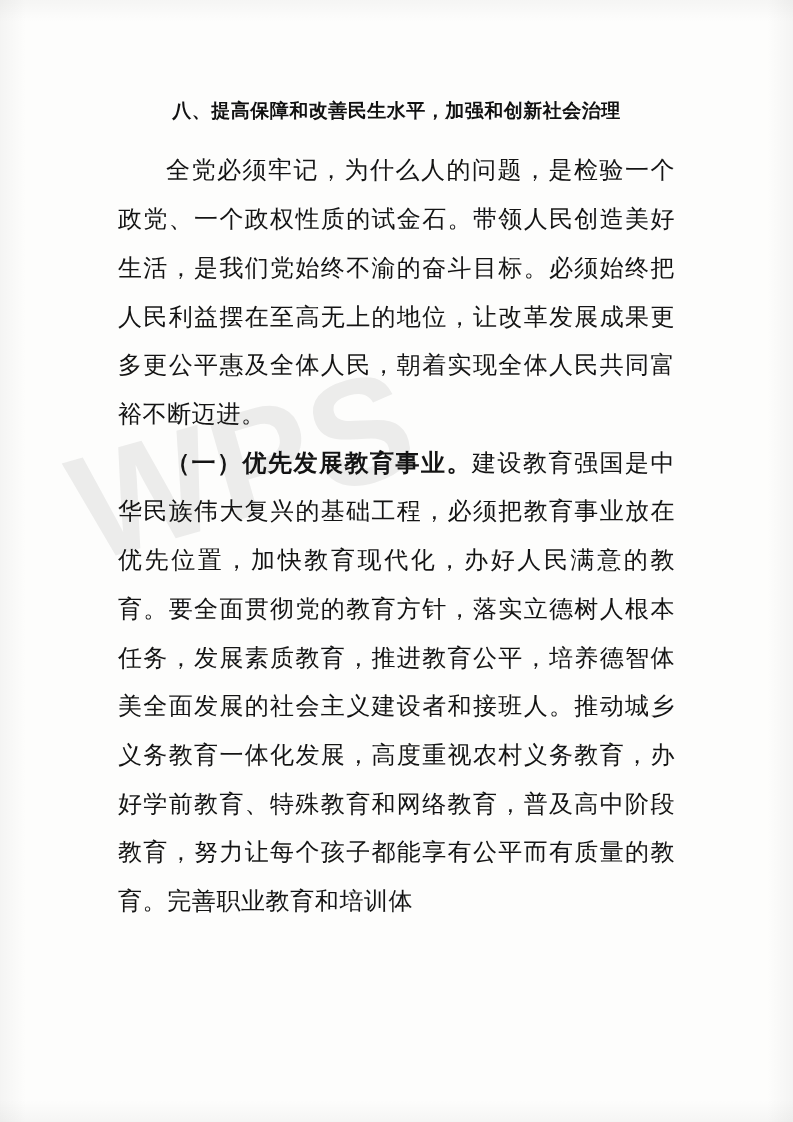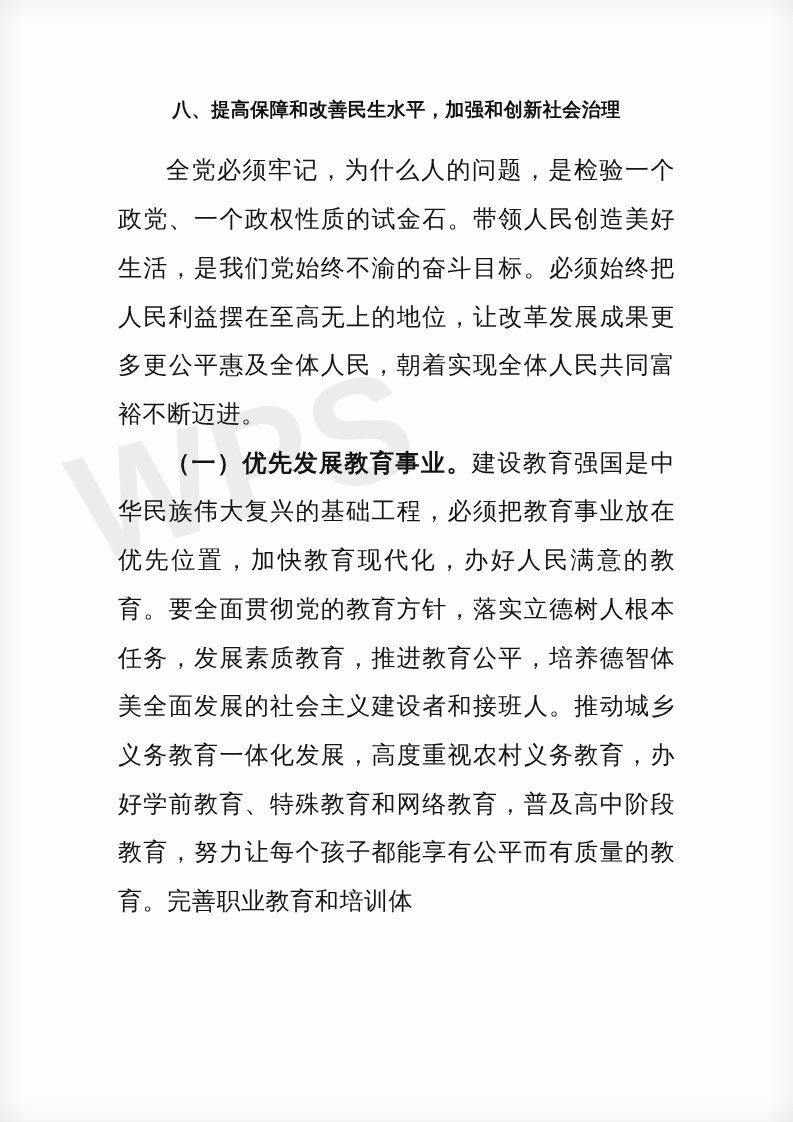--- a/index.html
+++ b/index.html
@@ -54,21 +54,21 @@
     display: block;
     white-space: nowrap;
   }
   .content {
     position: relative;
     z-index: 3;
     padding: 96px 118px 0 118px;
     box-sizing: border-box;
   }
   h1.doc-heading {
-    font-family: Liberation Mono, monospace;
+    font-family: Liberation Serif, serif;
     font-size: 19px;
     font-weight: 700;
     color: #111111;
     text-align: center;
     margin: 0 0 20px 0;
     letter-spacing: 0.5px;
     line-height: 1.6;
   }
   p.doc-para {
     font-size: 24px;

